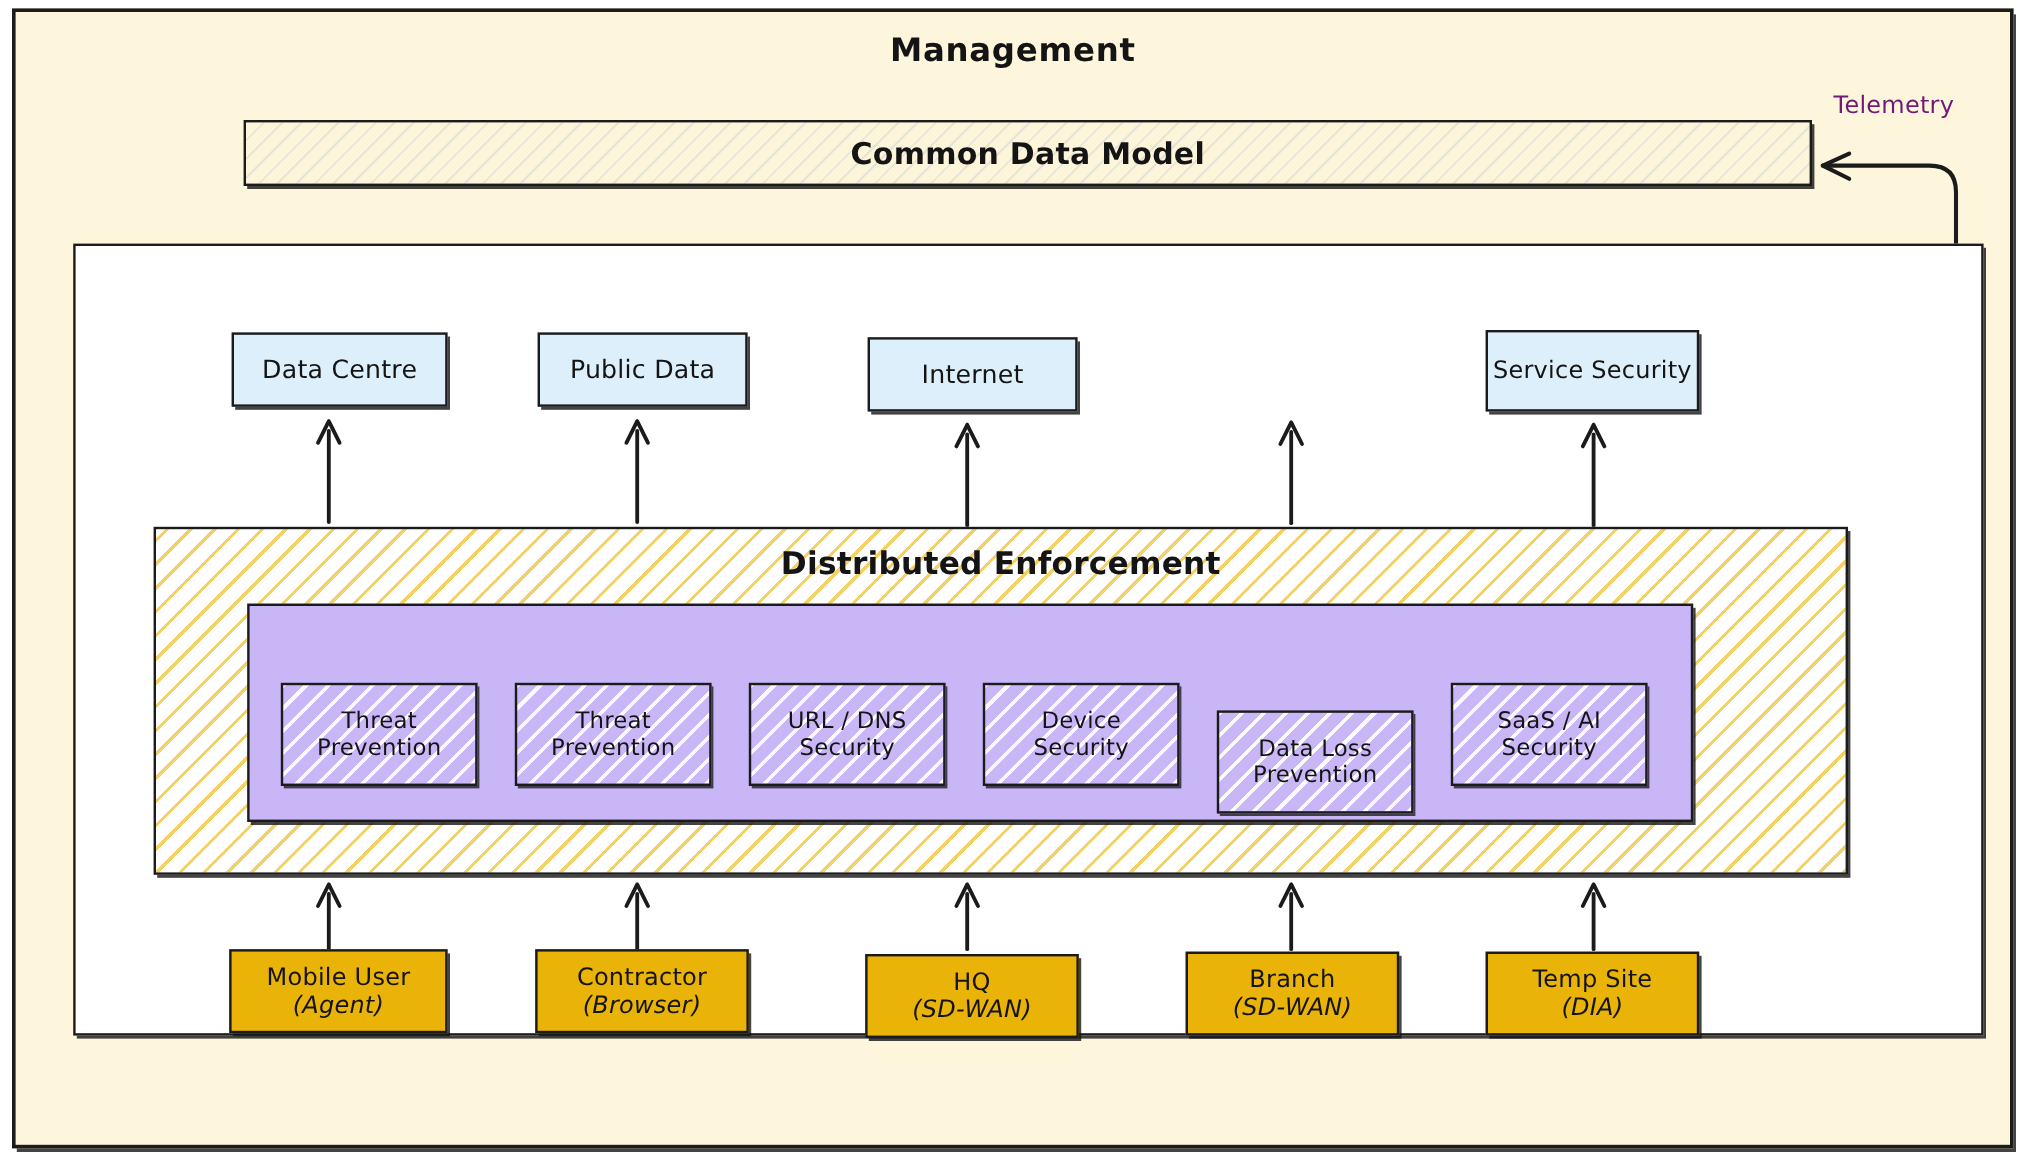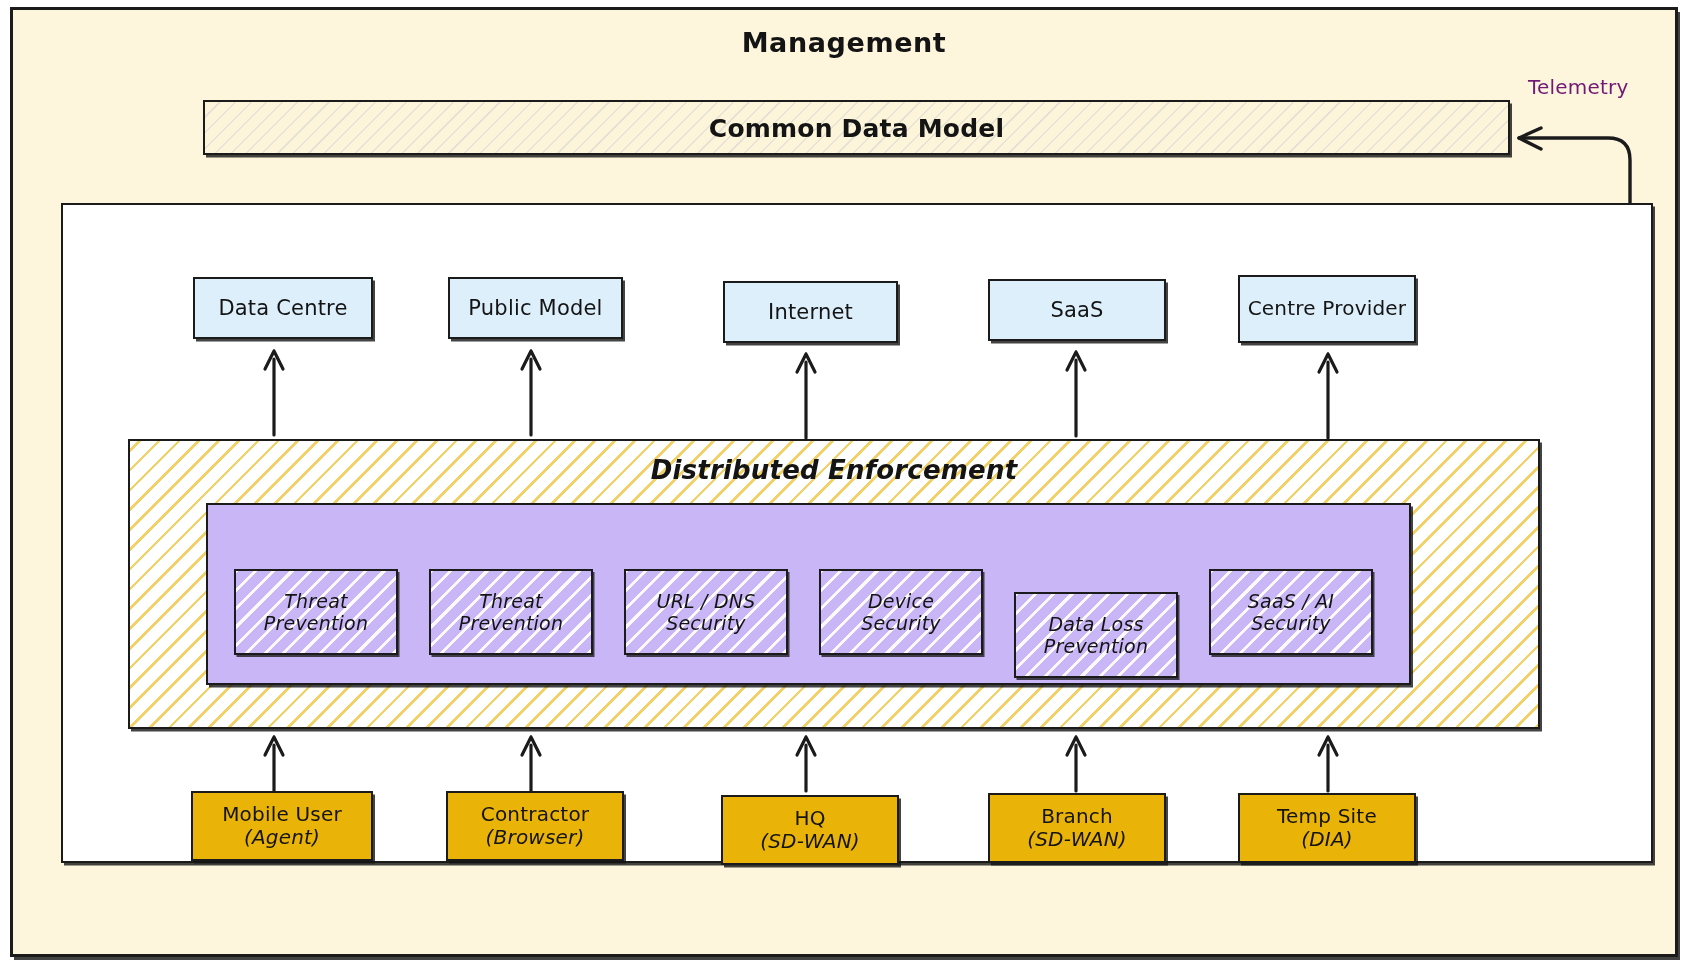--- a/index.html
+++ b/index.html
@@ -149,30 +149,27 @@
       <path d="M137 310 L137 55 Q137 33 115 33 L26 33" stroke="#1b1b1b" stroke-width="3.4" stroke-linecap="round" fill="none"></path>
       <path d="M26 33 L48 23 M26 33 L48 44" stroke="#1b1b1b" stroke-width="3.4" stroke-linecap="round" fill="none"></path>
     </svg>
 
     <div id="inner-panel" class="sketch">
 
       <div class="sketch dest" style="left:130px;  top:72px;  width:180px;">
         <div class="label">Data Centre</div>
       </div>
       <div class="sketch dest" style="left:385px;  top:72px;  width:175px;">
-        <div class="label">Public Model</div>
+        <div class="label">Public Data</div>
       </div>
       <div class="sketch dest" style="left:660px;  top:76px;  width:175px;">
         <div class="label">Internet</div>
       </div>
-      <div class="sketch dest" style="left:925px;  top:74px;  width:178px;">
-        <div class="label">SaaS</div>
-      </div>
       <div class="sketch dest" style="left:1175px; top:70px;  width:178px; height:68px;">
-        <div class="label" style="font-size:20px;">Centre Provider</div>
+        <div class="label" style="font-size:20px;">Service Security</div>
       </div>
 
       <svg class="arrow" style="left:198px; top:142px; width:26px; height:90px;" viewBox="0 0 26 90">
         <path d="M13 88 L13 12" stroke="#1b1b1b" stroke-width="3.2" stroke-linecap="round"></path>
         <path d="M13 4 L4 22 M13 4 L22 22" stroke="#1b1b1b" stroke-width="3.2" stroke-linecap="round" fill="none"></path>
       </svg>
       <svg class="arrow" style="left:455px; top:142px; width:26px; height:90px;" viewBox="0 0 26 90">
         <path d="M13 88 L13 12" stroke="#1b1b1b" stroke-width="3.2" stroke-linecap="round"></path>
         <path d="M13 4 L4 22 M13 4 L22 22" stroke="#1b1b1b" stroke-width="3.2" stroke-linecap="round" fill="none"></path>
       </svg>
@@ -182,21 +179,21 @@
       </svg>
       <svg class="arrow" style="left:1000px; top:143px; width:26px; height:90px;" viewBox="0 0 26 90">
         <path d="M13 88 L13 12" stroke="#1b1b1b" stroke-width="3.2" stroke-linecap="round"></path>
         <path d="M13 4 L4 22 M13 4 L22 22" stroke="#1b1b1b" stroke-width="3.2" stroke-linecap="round" fill="none"></path>
       </svg>
       <svg class="arrow" style="left:1252px; top:145px; width:26px; height:90px;" viewBox="0 0 26 90">
         <path d="M13 88 L13 12" stroke="#1b1b1b" stroke-width="3.2" stroke-linecap="round"></path>
         <path d="M13 4 L4 22 M13 4 L22 22" stroke="#1b1b1b" stroke-width="3.2" stroke-linecap="round" fill="none"></path>
       </svg>
 
-      <div id="enforcement" class="sketch hatch-gold" style="left:65px; top:234px; width:1412px; height:290px;font-style:italic;">
+      <div id="enforcement" class="sketch hatch-gold" style="left:65px; top:234px; width:1412px; height:290px;">
         <div id="enforcement-title" class="label">Distributed Enforcement</div>
 
         <div id="cdss" class="sketch" style="left:76px; top:62px; width:1205px; height:182px;">
 
           <div class="sketch svc hatch-purple" style="left:26px;   width:164px;">
             <div class="label">
               <span>Threat</span><br>
               <span>Prevention</span>
             </div>
           </div>

